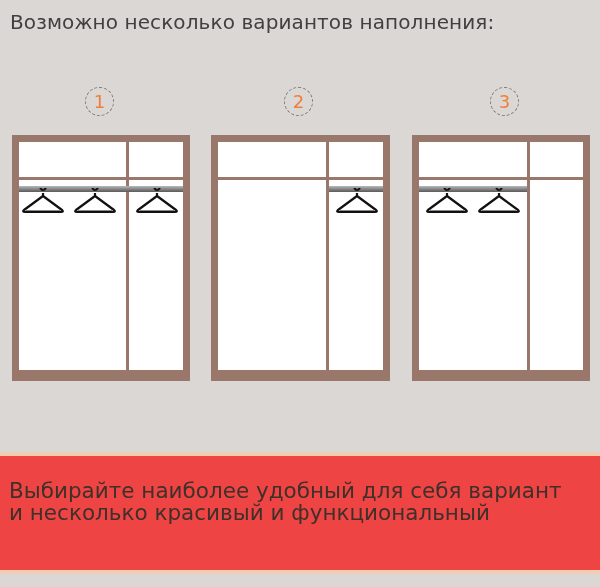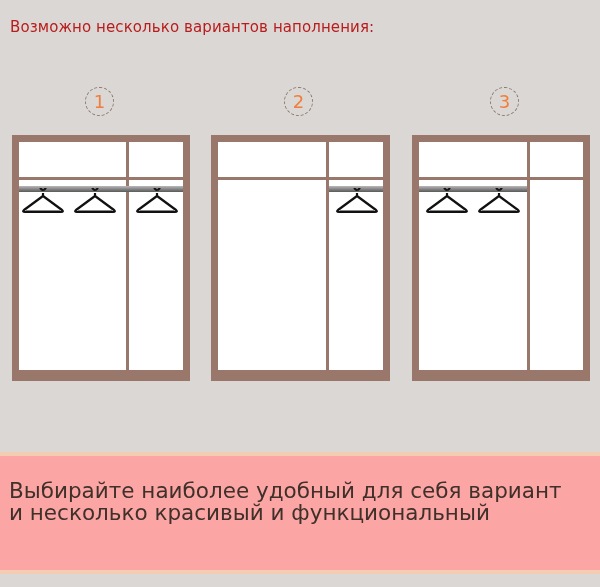--- a/index.html
+++ b/index.html
@@ -1,23 +1,23 @@
 <!DOCTYPE html>
 <html><head>
 <meta charset="utf-8">
 <style>
   html, body { margin:0; padding:0; }
   body { width:600px; height:587px; background:#dbd7d4; position:relative; overflow:hidden; font-family:"DejaVu Sans", sans-serif; }
-  .title { position:absolute; left:10px; top:18px; font-size:15px; color:#b91c1c; letter-spacing:0.1px; white-space:nowrap; }
+  .title { position:absolute; left:10px; top:10px; font-size:20px; color:#404040; letter-spacing:0.1px; white-space:nowrap; }
   .badge { position:absolute; width:29px; height:29px; border-radius:50%; border:1.5px dashed #8a7a70; box-sizing:border-box; display:flex; align-items:center; justify-content:center; color:#ef7f3a; font-size:18px; font-family:"DejaVu Sans", sans-serif; }
   .wardrobe { position:absolute; background:#9a776b; box-sizing:border-box; }
   .cell { position:absolute; background:#ffffff; }
   .rod { position:absolute; height:6px; background:linear-gradient(#b9b9b9,#7d7d7d 60%,#5a5a5a); }
   .hanger { position:absolute; width:44px; height:26px; }
-  .footer { position:absolute; left:0; top:452px; width:600px; height:122px; background:#fca5a5; border-top:4px solid #f2cdb2; border-bottom:4px solid #f2cdb2; box-sizing:border-box; }
+  .footer { position:absolute; left:0; top:452px; width:600px; height:122px; background:#ef4444; border-top:4px solid #f2cdb2; border-bottom:4px solid #f2cdb2; box-sizing:border-box; }
   .footer-text { position:absolute; left:9px; top:24px; font-size:21.5px; line-height:22px; color:#3f302a; white-space:nowrap; }
 </style>
 </head>
 <body>
 
 <div class="title">Возможно несколько вариантов наполнения:</div>
 
 <div class="badge" style="left:85px;top:87px;">
     <span>1</span>
   </div>

